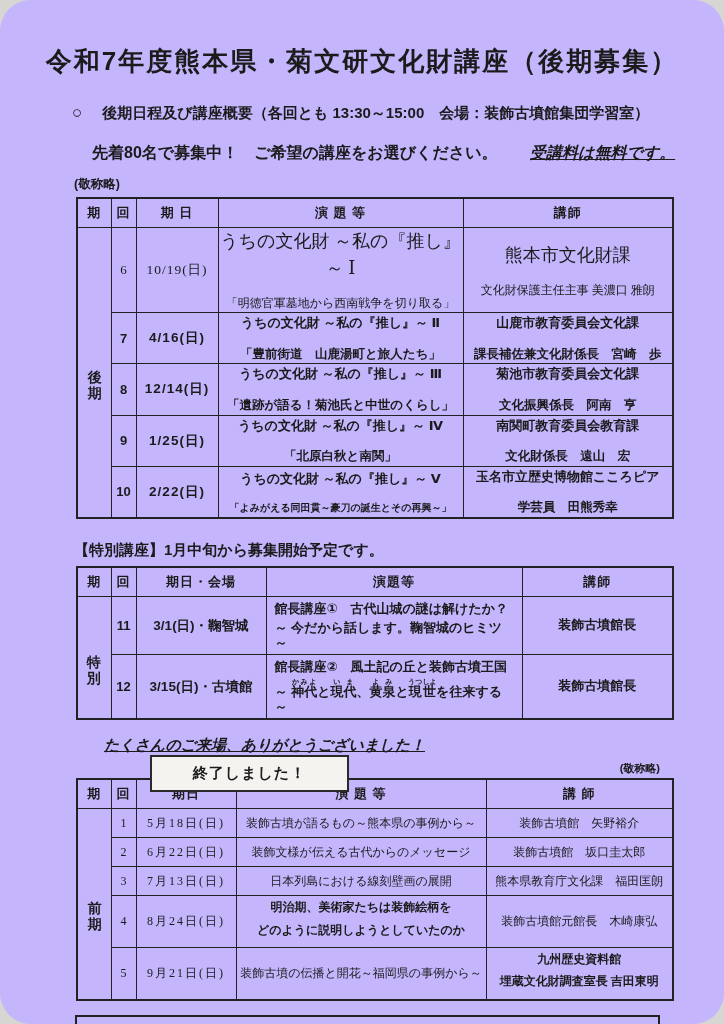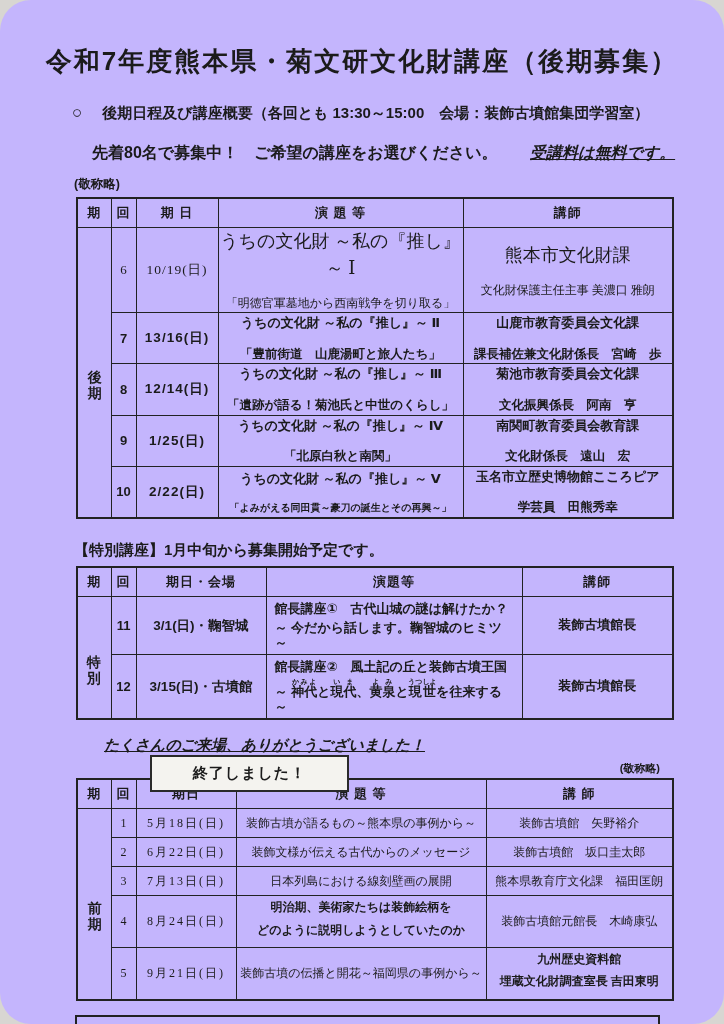--- a/index.html
+++ b/index.html
@@ -129,21 +129,21 @@
             <div class="l1">うちの文化財 ～私の『推し』～ Ⅰ</div>
             <div class="l2">「明徳官軍墓地から西南戦争を切り取る」</div>
           </td>
         <td>
             <div class="l1">熊本市文化財課</div>
             <div class="l2">文化財保護主任主事 美濃口 雅朗</div>
           </td>
       </tr>
       <tr style="height:46px">
         <td class="no">7</td>
-        <td class="date">13/16(日)</td>
+        <td class="date">4/16(日)</td>
         <td>
             <div class="l1">うちの文化財 ～私の『推し』～ Ⅱ</div>
             <div class="l2">「豊前街道　山鹿湯町と旅人たち」</div>
           </td>
         <td>
             <div class="l1">山鹿市教育委員会文化課</div>
             <div class="l2">課長補佐兼文化財係長　宮崎　歩</div>
           </td>
       </tr>
       <tr style="height:44px">

